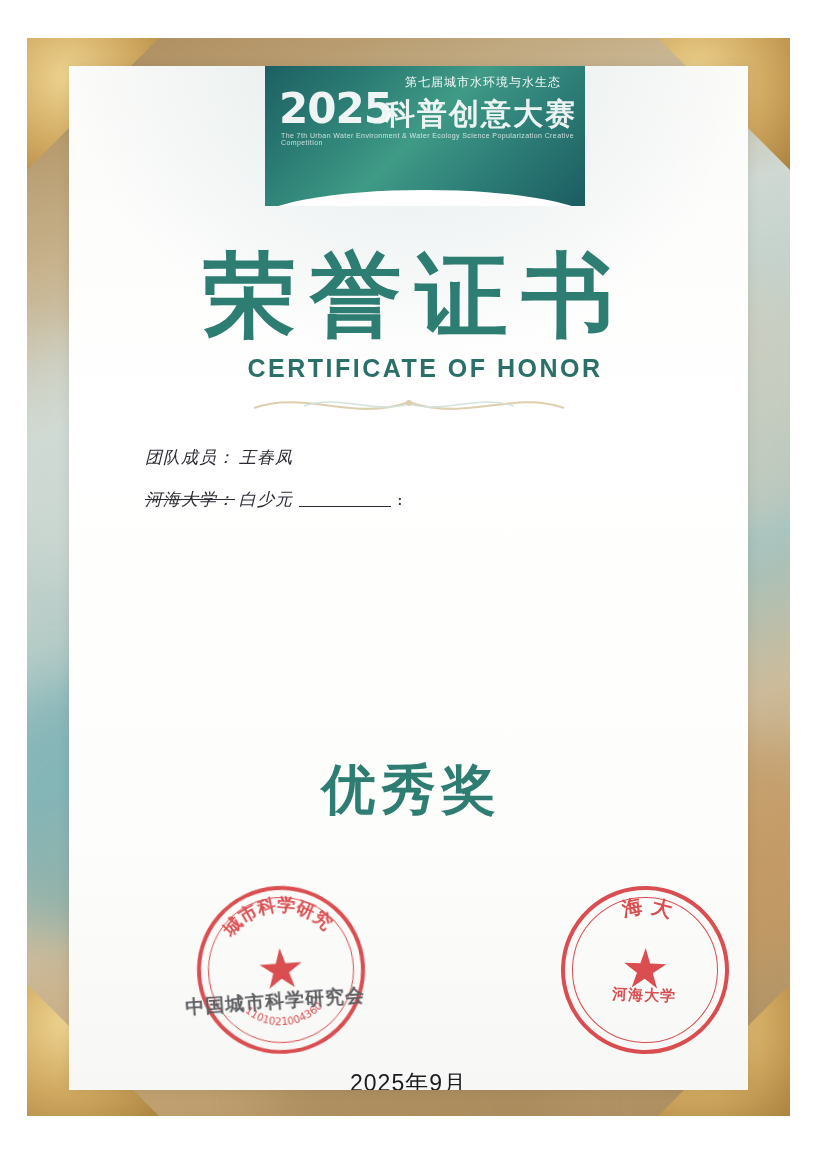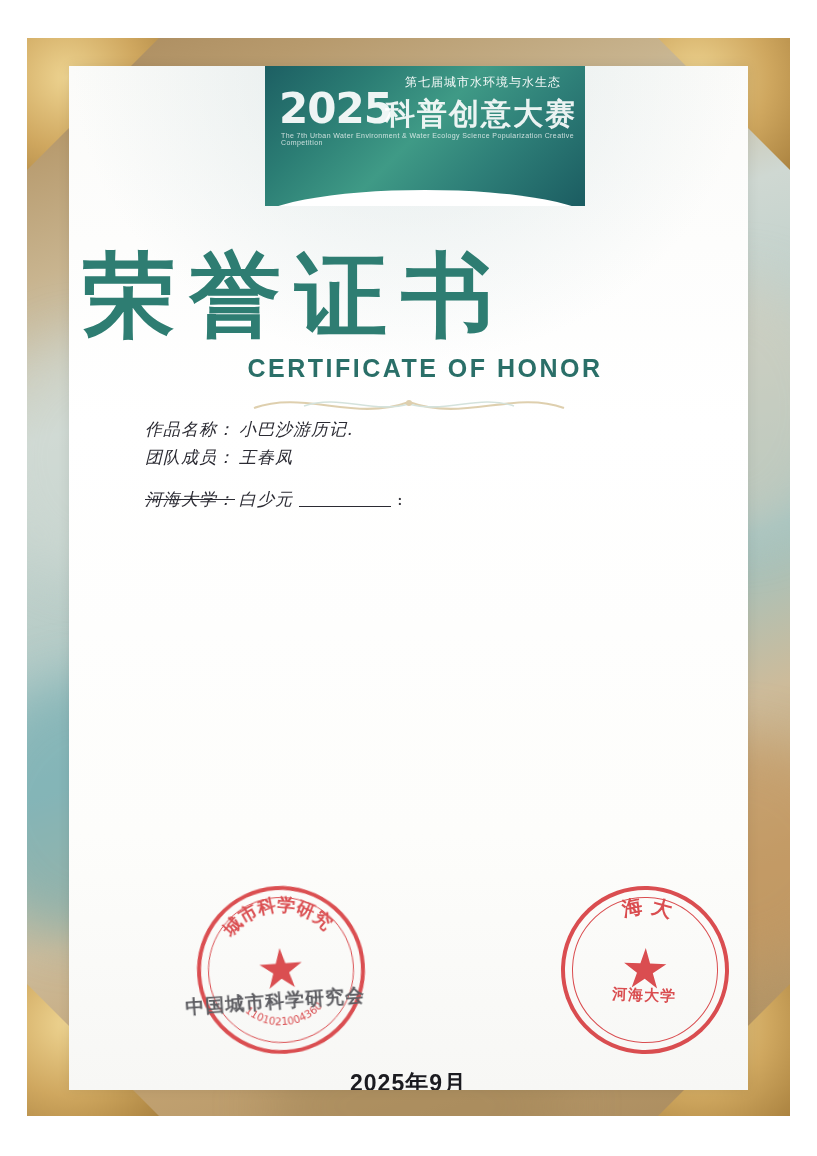--- a/index.html
+++ b/index.html
@@ -151,20 +151,21 @@
     font-size: 7px;
     color: rgba(255,255,255,0.75);
     letter-spacing: .4px;
   }
 
   
   .title-cn {
     position: absolute;
     left: 0; right: 0;
     top: 168px;
+    text-align: center;
     font-size: 92px;
     font-weight: bold;
     letter-spacing: 14px;
     color: #2e7d72;
     text-indent: 14px;
     font-family: "DejaVu Sans", sans-serif;
   }
   .title-en {
     position: absolute;
     left: 0; right: 0;
@@ -307,21 +308,21 @@
     letter-spacing: 1px;
   }
 
   
   .date {
     position: absolute;
     left: 0; right: 0;
     top: 1002px;
     text-align: center;
     font-size: 23px;
-    font-weight: bold;
+    font-weight: normal;
     color: #1b1b20;
     letter-spacing: 1px;
   }
 </style>
 </head>
 <body>
 
 <div id="certificate-page">
 
   <div class="photo-frame">
@@ -349,31 +350,29 @@
 
       <div class="title-cn">荣誉证书</div>
       <div class="title-en">CERTIFICATE OF HONOR</div>
 
       <svg class="flourish" viewBox="0 0 330 34">
         <path d="M10 20 C 60 2, 110 34, 165 14 C 220 34, 270 2, 320 20" fill="none" stroke="#c9b07a" stroke-width="2.2"></path>
         <path d="M60 18 C 95 6, 130 26, 165 16 C 200 26, 235 6, 270 18" fill="none" stroke="#b8d0c6" stroke-width="1.6"></path>
         <circle cx="165" cy="15" r="3" fill="#c9b07a"></circle>
       </svg>
 
-      <div class="entry entry-1">
-        <span class="entry-label">作品名称：</span><span class="entry-value">小巴沙游历记.</span>
-      </div>
       <div class="entry entry-2">
         <span class="entry-label">团队成员：</span><span class="entry-value">王春凤</span>
       </div>
       <div class="entry entry-3">
         <span class="entry-label">河海大学：</span><span class="entry-value">白少元</span><span class="rule"></span><span class="colon">:</span>
       </div>
 
 
+      <div class="award-2">优秀奖</div>
 
 
       <div class="seal seal-left">
         <div class="seal-inner-ring"></div>
         <div class="seal-star"></div>
         <svg viewBox="0 0 168 168" style="position:absolute;inset:0;">
           <defs>
             <path id="arcL" d="M 22,84 A 62,62 0 0 1 146,84" fill="none"></path>
             <path id="arcLb" d="M 26,84 A 58,58 0 0 0 142,84" fill="none"></path>
           </defs>

